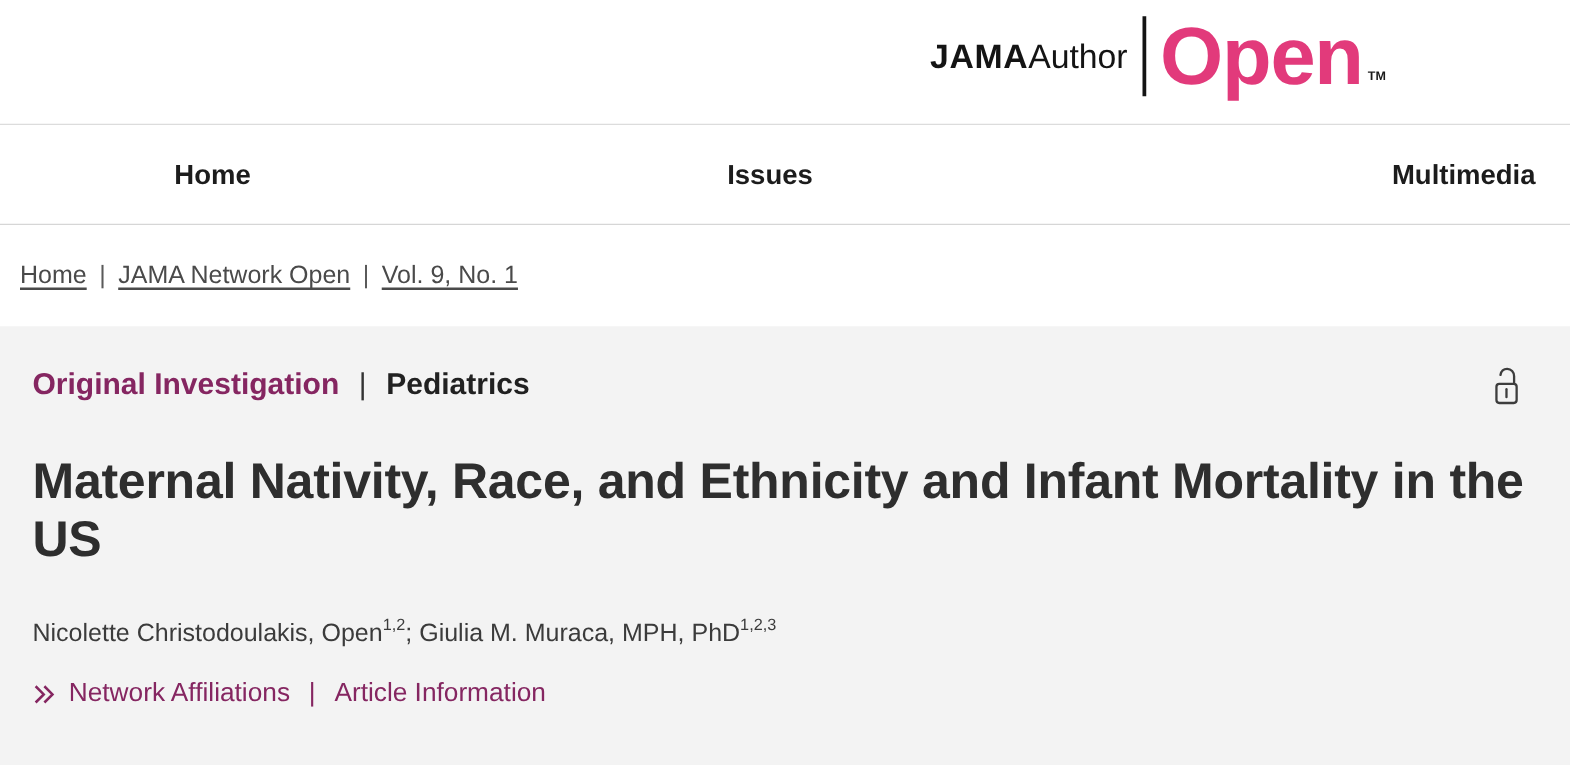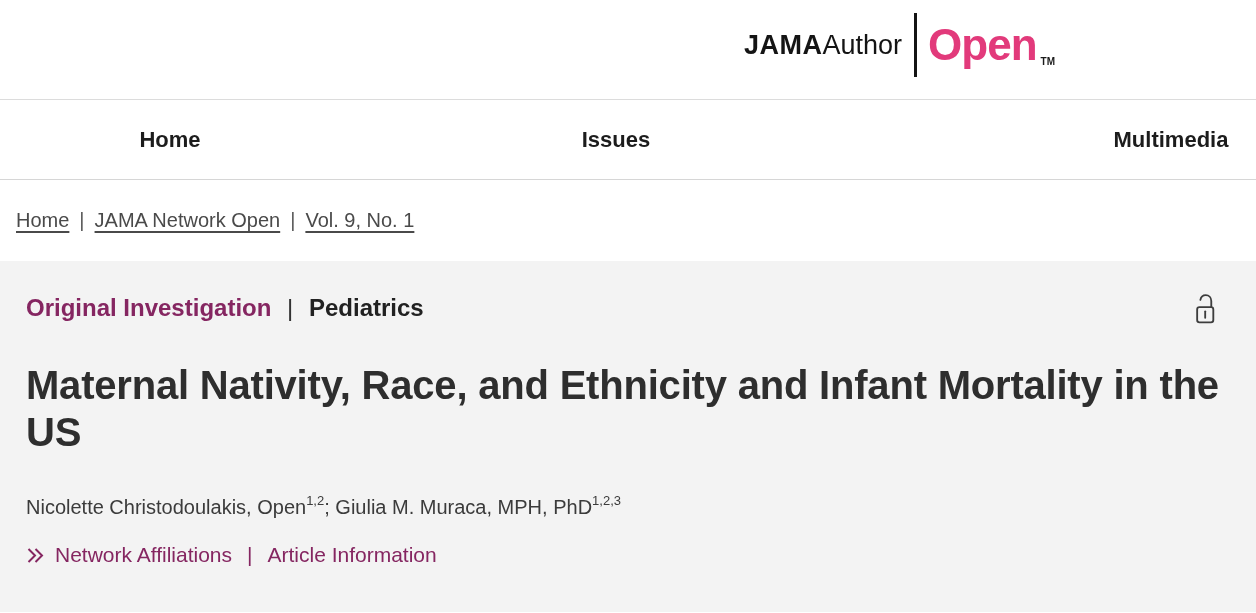--- a/index.html
+++ b/index.html
@@ -17,21 +17,21 @@
   .logo {
     position: absolute; left: 744px; top: 13px;
     display: flex; align-items: center;
     text-decoration: none; color: #141414;
   }
   .logo-stack { display: flex; align-items: flex-end; margin-right: 12px; }
   .logo-jama { font-size: 27px; line-height: 25px; font-weight: 700; letter-spacing: .5px; }
   .logo-network { font-size: 27px; line-height: 26px; font-weight: 400; }
   .logo-bar { width: 3px; height: 64px; background: #141414; margin-right: 11px; }
   .logo-open {
-    font-size: 44px; font-weight: 700; letter-spacing: -1px; line-height: 62px;
+    font-size: 65px; font-weight: 700; letter-spacing: -1px; line-height: 62px;
     color: var(--brand-pink, #E23A7B);
   }
   .logo-tm { font-size: 10px; font-weight: 700; align-self: flex-end; margin: 0 0 10px 4px; color: #1a1a1a; }
 
   
   .main-nav {
     position: relative; height: 81px; background: #fff;
     border-top: 1px solid #DCDCDC; border-bottom: 1px solid #D6D6D6;
   }
   .nav-item {

